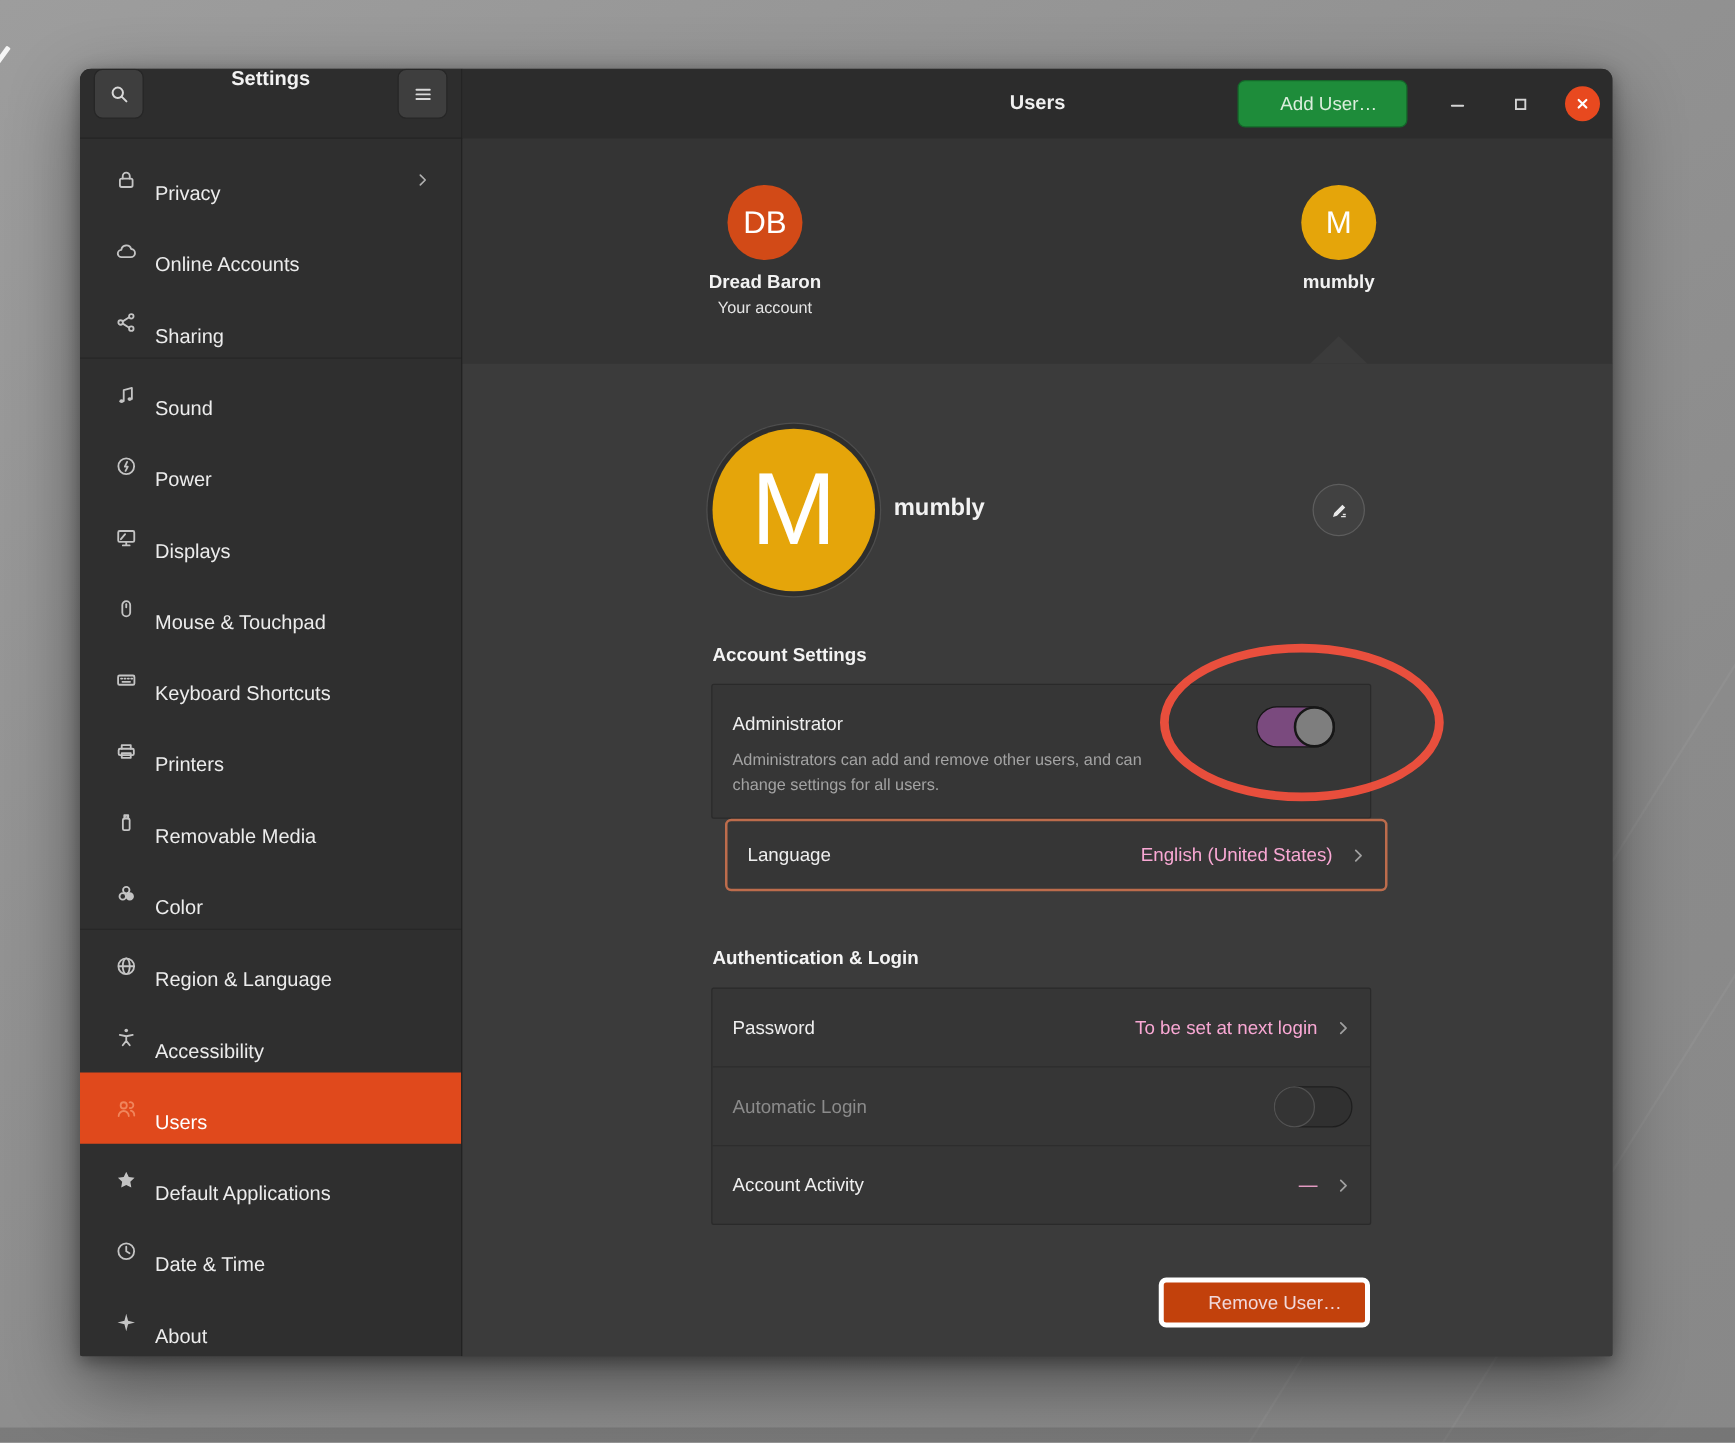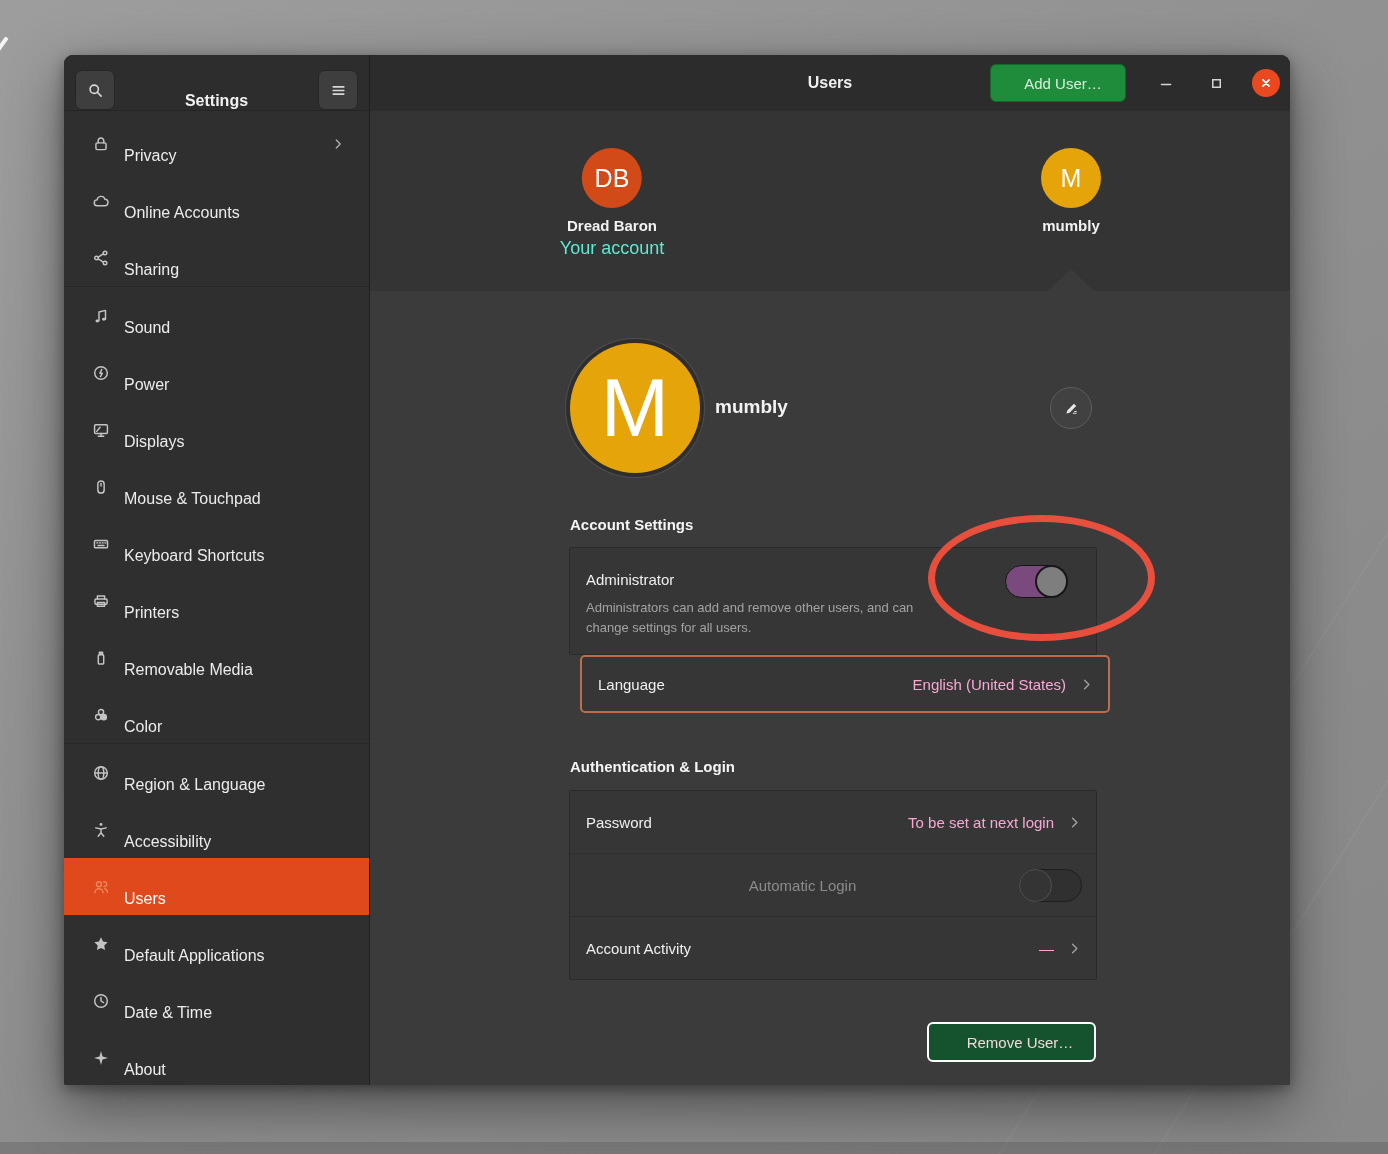--- a/index.html
+++ b/index.html
@@ -21,21 +21,21 @@
 
   
   .window {
     position:absolute; left:64px; top:55px; width:1226px; height:1030px;
     border-radius:9px 9px 2px 2px; overflow:hidden; display:flex; background:#3b3b3b;
     box-shadow:0 20px 55px rgba(0,0,0,.45), 0 4px 14px rgba(0,0,0,.35);
   }
 
   
   .sidebar { width:306px; flex:none; background:#2f2f2f; border-right:1px solid #1f1f1f; display:flex; flex-direction:column; }
-  .sidebar-header { height:56px; flex:none; background:#2d2d2d; border-bottom:1px solid #242424; display:flex; align-items:flex-end; justify-content:space-between; padding:0 11px; }
+  .sidebar-header { height:56px; flex:none; background:#2d2d2d; border-bottom:1px solid #242424; display:flex; align-items:flex-start; justify-content:space-between; padding:0 11px; }
   .icon-btn { width:40px; height:40px; border-radius:7px; background:#3e3e3e; border:1px solid #262626; display:flex; align-items:center; justify-content:center; padding:0; cursor:pointer; }
   .sidebar-title { font-weight:bold; font-size:16px; color:#f2f2f2; }
   .sidebar-list { flex:1; padding-top:4px; overflow:hidden; }
   .side-item { height:57px; display:flex; align-items:center; padding:0 24px 0 26px; gap:13px; color:#ececec; font-size:16px; }
   .sicon { width:21px; height:21px; display:flex; align-items:center; justify-content:center; flex:none; }
   .slabel { flex:1; white-space:nowrap;margin-top:24px; }
   .schev { display:flex; flex:none; }
   .side-item.selected { background:#e0491c; color:#ffffff; }
   .side-divider { height:1px; background:#272727; }
 
@@ -46,21 +46,21 @@
   .add-user-btn { position:absolute; left:620px; top:9px; width:136px; height:38px; background:#1e8c3a; border:1px solid #14682a; border-radius:6px; color:#dbeedd; font-size:15px; font-family:inherit; cursor:pointer;padding-left:16px; }
   .win-controls { position:absolute; right:10px; top:14px; display:flex; gap:22px; }
   .win-btn { width:28px; height:28px; display:flex; align-items:center; justify-content:center; background:transparent; border:none; padding:0; cursor:pointer; }
   .win-btn.close { background:#e8491f; border-radius:50%; }
 
   
   .user-strip { height:180px; flex:none; background:#343434; position:relative; }
   .strip-user { position:absolute; top:37px; transform:translateX(-50%); text-align:center; cursor:pointer; }
   .strip-avatar { width:60px; height:60px; border-radius:50%; margin:0 auto 9px; display:flex; align-items:center; justify-content:center; color:#fff; font-size:25px; }
   .strip-name { font-weight:bold; font-size:15px; color:#f2f2f2; }
-  .strip-sub { font-size:18px; color:#5eead4; margin-top:4px; }
+  .strip-sub { font-size:13px; color:#e5e5e5; margin-top:4px; }
   .caret { position:absolute; left:678px; bottom:0; width:0; height:0; border-left:23px solid transparent; border-right:23px solid transparent; border-bottom:22px solid #3b3b3b; }
 
   
   .content { flex:1; background:#3b3b3b; position:relative; }
   .profile-avatar { position:absolute; left:200px; top:52px; width:130px; height:130px; border-radius:50%; background:#e5a50a; box-shadow:0 0 0 4px #2e2e2e, 0 0 0 5px #4e4e4e; display:flex; align-items:center; justify-content:center; font-size:82px; font-weight:400; color:#ffffff; cursor:pointer; }
   .profile-name { position:absolute; left:345px; top:105px; font-weight:bold; font-size:19px; color:#f2f2f2; }
   .edit-btn { position:absolute; left:680px; top:96px; width:42px; height:42px; border-radius:50%; background:#414141; border:1px solid #5d5d5d; display:flex; align-items:center; justify-content:center; padding:0; cursor:pointer; }
 
   .section-heading { position:absolute; font-weight:bold; font-size:15px; color:#f4f4f4; }
   .admin-box { position:absolute; left:199px; top:256px; width:528px; height:108px; background:#363636; border:1px solid #2a2a2a; border-radius:2px; cursor:pointer; }
@@ -77,23 +77,23 @@
 
   .lang-box { position:absolute; left:210px; top:364px; width:530px; height:58px; background:#363636; border:2px solid #bd6c4c; border-radius:5px; display:flex; align-items:center; padding:0 14px 0 16px; cursor:pointer; }
   .row-label { font-size:15px; color:#efefef; flex:1; }
   .row-label.dim { color:#8b8b8b; }
   .row-value { font-size:15px; color:#f9a8d4; margin-right:13px; }
   .chev { display:flex; flex:none; }
 
   .auth-box { position:absolute; left:199px; top:499px; width:528px; height:190px; background:#363636; border:1px solid #2a2a2a; border-radius:2px; display:flex; flex-direction:column; }
   .auth-row { flex:1; display:flex; align-items:center; padding:0 14px 0 16px; cursor:pointer; }
   .auth-row + .auth-row { border-top:1px solid #2d2d2d; }
-  .auth-row.disabled { cursor:default;text-align:center; }
-
-  .remove-btn { position:absolute; left:557px; top:731px; width:169px; height:40px; background:#14532d; border:2px solid #ffffff; border-radius:6px; color:#f1d9dc; font-size:15px; font-family:inherit; cursor:pointer;padding-left:23px; }
+  .auth-row.disabled { cursor:default; }
+
+  .remove-btn { position:absolute; left:557px; top:731px; width:169px; height:40px; background:#c2410c; border:4px solid #ffffff; border-radius:6px; color:#f1d9dc; font-size:15px; font-family:inherit; cursor:pointer;padding-left:23px; }
 
   
   .annotation {
     position:absolute; left:928px; top:515px; width:227px; height:126px;
     border:7px solid #f2503d; border-radius:50%; z-index:60; pointer-events:none; opacity:.95;
   }
 
   svg { display:block; }
 </style>
 </head>

